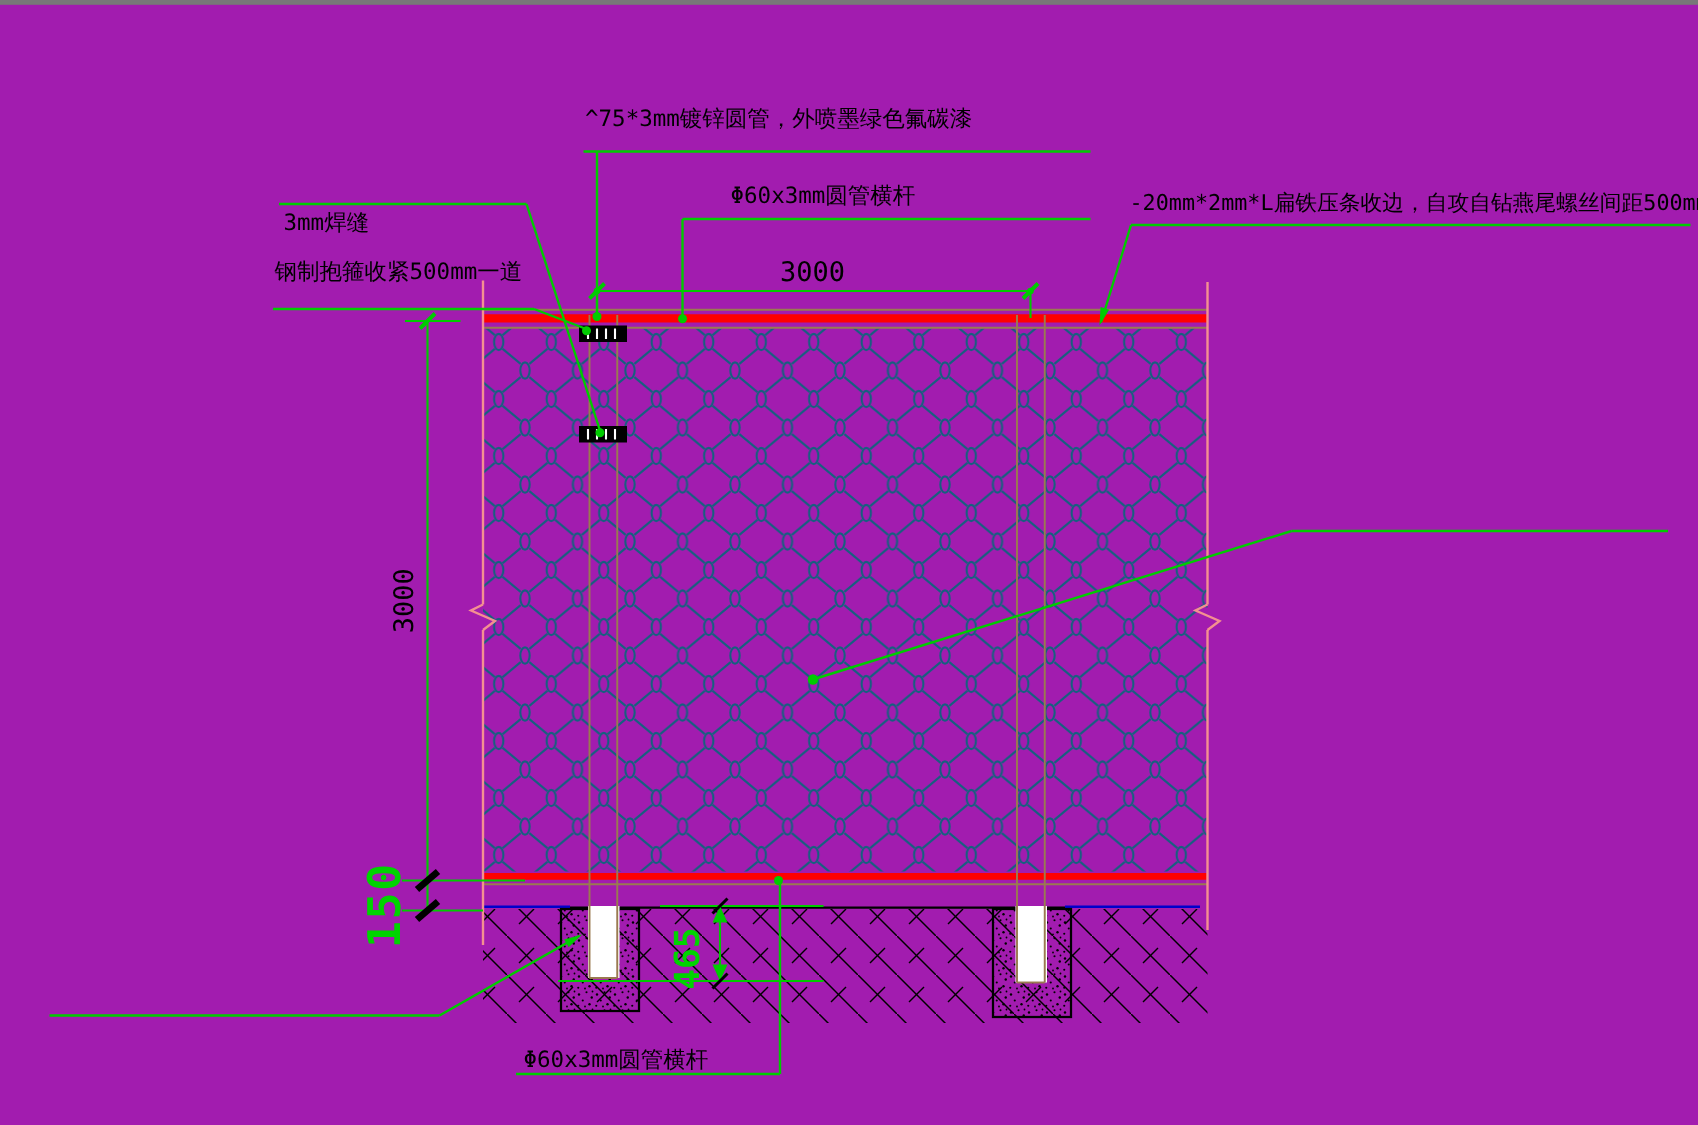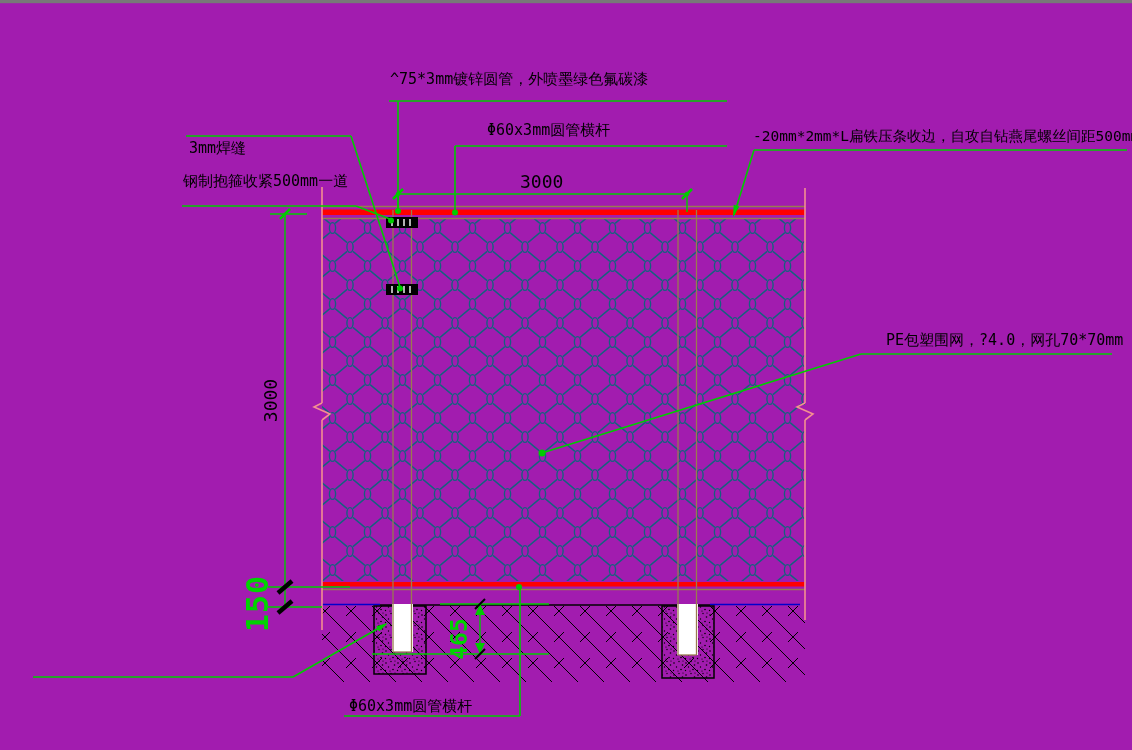--- a/index.html
+++ b/index.html
@@ -207,21 +207,20 @@
       <line x1="475" y1="659" x2="485" y2="649"></line>
     </g>
   </g>
 </svg>
 
 <div class="lbl" style="left:390px;top:71px;">^75*3mm镀锌圆管，外喷墨绿色氟碳漆</div>
 <div class="lbl" style="left:487px;top:122px;">Φ60x3mm圆管横杆</div>
 <div class="lbl" style="left:189px;top:104px;margin-top:36px;">3mm焊缝</div>
 <div class="lbl" style="left:183px;top:173px;">钢制抱箍收紧500mm一道</div>
 <div class="lbl lbl-sm" style="left:753px;top:129px;">-20mm*2mm*L扁铁压条收边，自攻自钻燕尾螺丝间距500mm</div>
-<div class="lbl" style="left:886px;top:332px;">PE包塑围网，?4.0，网孔70*70mm</div>
 <div class="lbl" style="left:349px;top:698px;">Φ60x3mm圆管横杆</div>
 
 <div class="dim" style="left:520px;top:171px;">3000</div>
 <div class="dim dim-v" style="left:248px;top:390px;width:44px;text-align:center;">3000</div>
 <div class="dim dim-v dim-green d150" style="left:215px;top:586px;width:84px;text-align:center;">150</div>
 <div class="dim dim-v dim-green d465" style="left:427px;top:626px;width:64px;text-align:center;">465</div>
 
 </div>
 
 </body></html>

